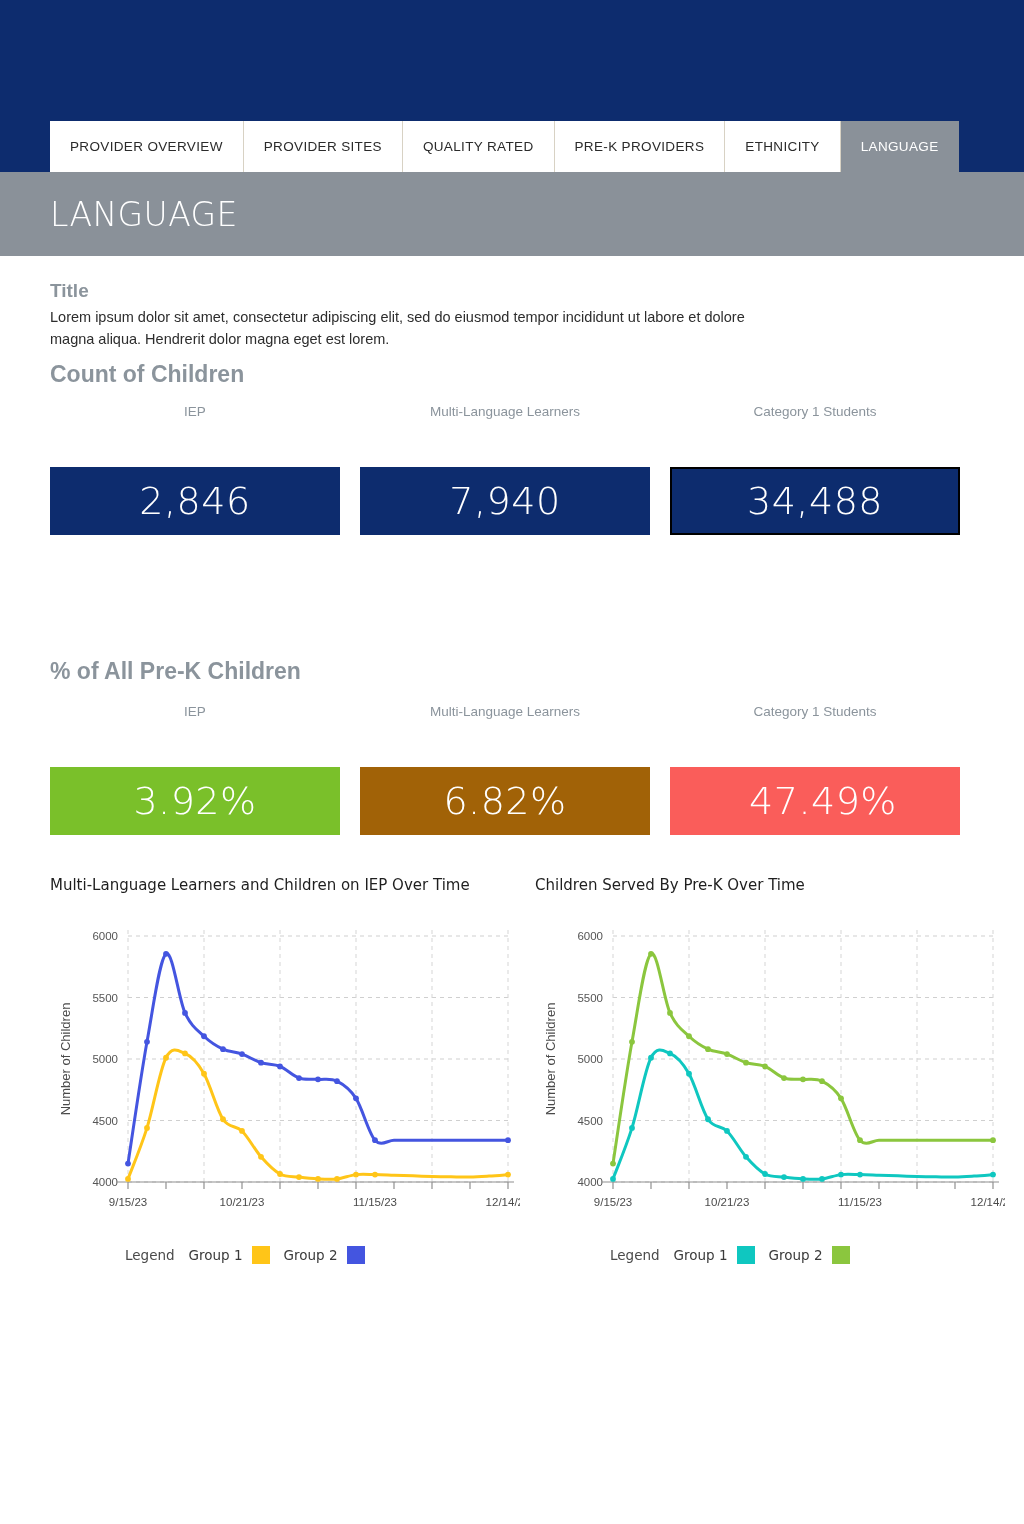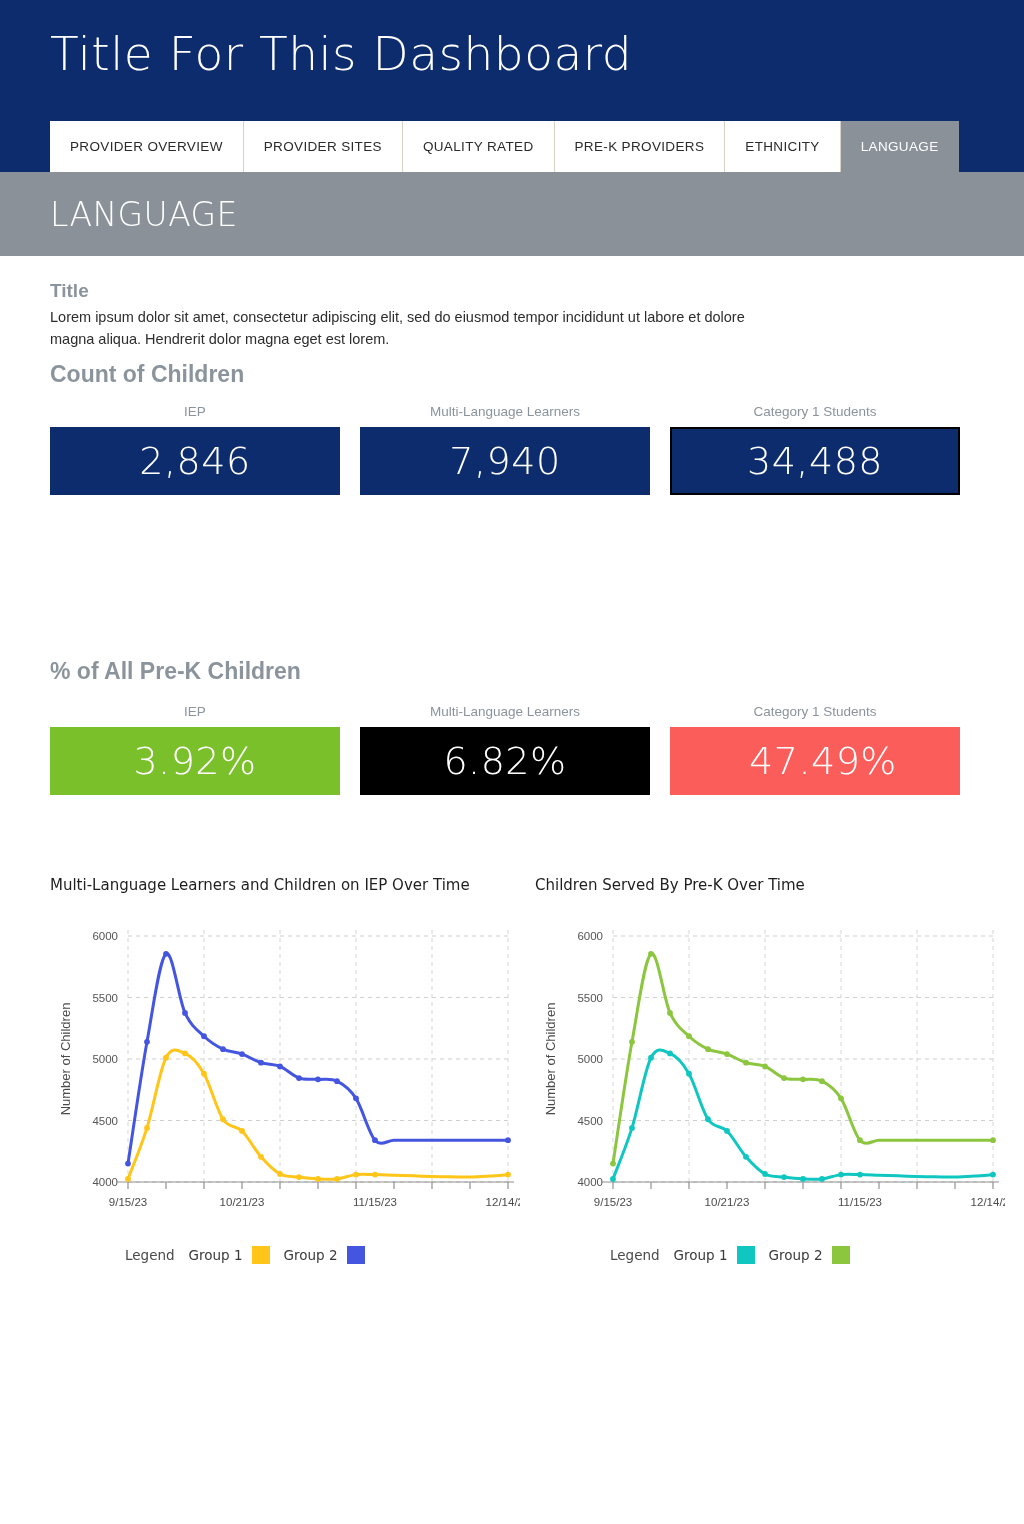--- a/index.html
+++ b/index.html
@@ -64,21 +64,21 @@
   }
 
   .section-head {
     position: absolute; left: 50px;
     font-size: 23px; font-weight: bold; color: #8b949c;
   }
 
   .kpi-row { position: absolute; display: flex; gap: 20px; }
   .kpi {
     width: 290px;
-    display: flex; flex-direction: column; align-items: stretch;
+    display: flex; flex-direction: column; align-items: stretch; gap: 40px;
   }
   .kpi-wide { width: 920px; }
   .kpi-label {
     text-align: center; font-size: 13.5px; color: #8b949c;
     margin-bottom: 8px; font-weight: 500;
   }
   .kpi-box {
     height: 68px;
     display: flex; align-items: center; justify-content: center;
     color: #ffffff; font-size: 38px; font-weight: 300;
@@ -102,21 +102,20 @@
     font-family: "DejaVu Sans", sans-serif;
   }
   .legend-item { display: flex; align-items: center; gap: 9px; }
   .swatch { width: 18px; height: 18px; display: inline-block; }
   .legend-label-title { color: #4a4a4a; }
 </style>
 </head>
 <body>
 
 <div class="header">
-  <div class="dash-title">Title For This Dashboard</div>
   <div class="tabbar" id="tabbar">
       <div class="tab">
         <span>PROVIDER OVERVIEW</span>
       </div>
       <div class="tab">
         <span>PROVIDER SITES</span>
       </div>
       <div class="tab">
         <span>QUALITY RATED</span>
       </div>
@@ -168,21 +167,21 @@
   <div class="section-head" style="top:402px;">% of All Pre-K Children</div>
   <div class="kpi-row" id="percent-cards" style="left:50px; top:448px;">
       <div class="kpi">
         <div class="kpi-label">IEP</div>
         <div class="kpi-box" style="background: rgb(122, 192, 42);">
           <span>3.92%</span>
         </div>
       </div>
       <div class="kpi">
         <div class="kpi-label">Multi-Language Learners</div>
-        <div class="kpi-box" style="background: #000000;">
+        <div class="kpi-box" style="background: #a16207;">
           <span>6.82%</span>
         </div>
       </div>
       <div class="kpi">
         <div class="kpi-label">Category 1 Students</div>
         <div class="kpi-box" style="background: rgb(250, 93, 90); padding-left: 16px;">
           <span>47.49%</span>
         </div>
       </div>
     </div>

